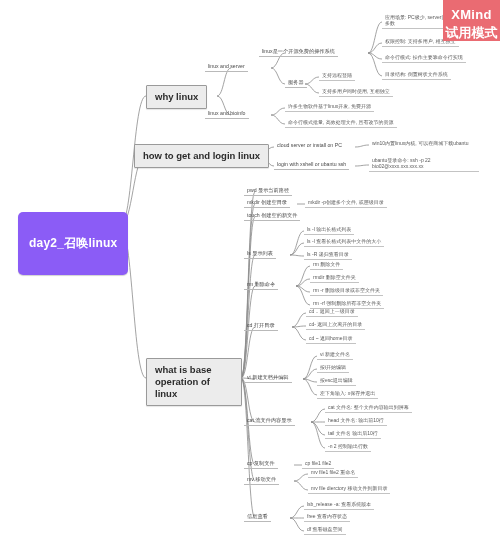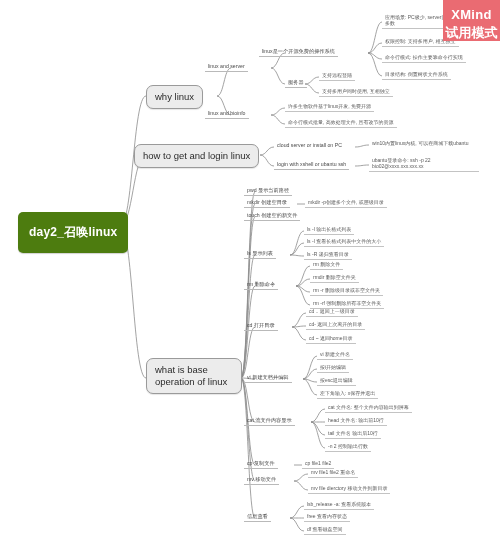--- a/index.html
+++ b/index.html
@@ -9,37 +9,37 @@
     font-family:"Liberation Sans","DejaVu Sans",sans-serif;
     position:relative;
     overflow:hidden;
   }
   #map{position:absolute;inset:0;}
   svg.wires{position:absolute;left:0;top:0;width:500px;height:552px;pointer-events:none;}
   .node{position:absolute;box-sizing:border-box;white-space:nowrap;}
 
   
   .root{
-    background:#4d7c0f;
+    background:#8b5cf6;
     color:#ffffff;
     font-size:12px;
     font-weight:bold;
     border-radius:5px;
-    padding:12px 11px;
+    padding:23px 11px;
     letter-spacing:.2px;
     box-shadow:0 1px 1px rgba(0,0,0,.18);
   }
   
   .main{
     background:#ececec;
     border:1px solid #9a9a9a;
-    border-radius:7px;
+    border-radius:1px;
     color:#2b2b2b;
     font-size:9.5px;
-    font-weight:normal;
+    font-weight:bold;
     padding:5px 8px;
     line-height:1.25;
     box-shadow:0 1px 1px rgba(0,0,0,.10);
   }
   
   .sub{
     color:#4a4a4a;
     font-size:5.2px;
     padding:1px 3px 1.5px 3px;
     border-bottom:0.6px solid #b9b9b9;

